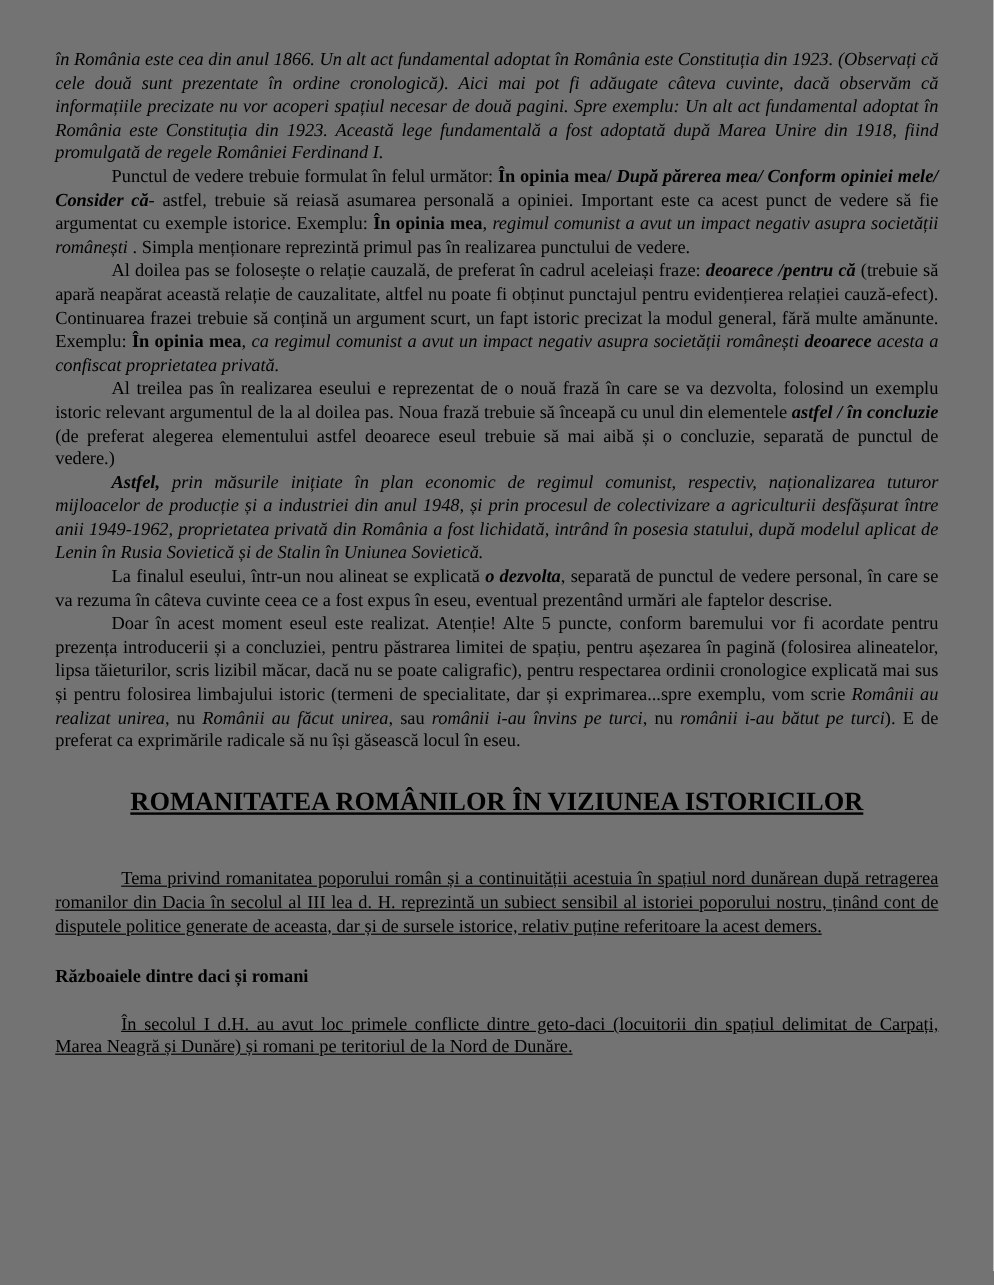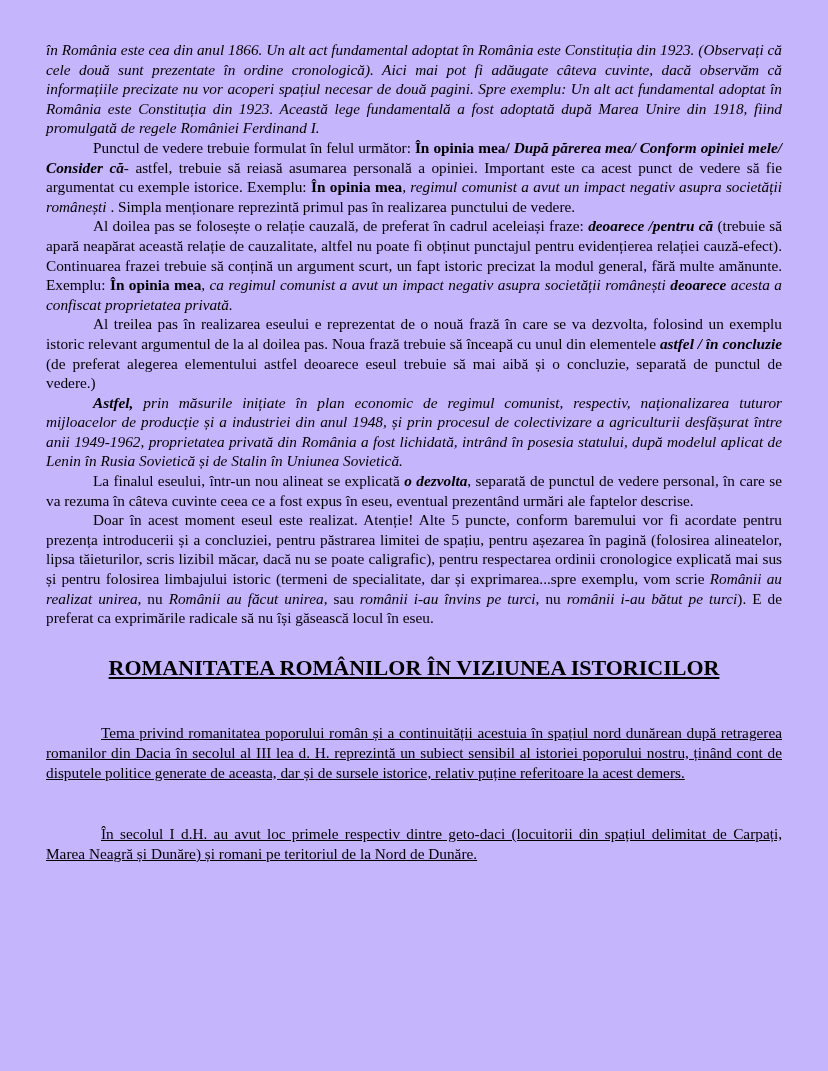--- a/index.html
+++ b/index.html
@@ -4,21 +4,21 @@
 <style>
   html, body {
     margin: 0;
     padding: 0;
     background: #ffffff;
   }
   .page {
     position: relative;
     width: 828px;
     height: 1071px;
-    background: #c4b5fd;
+    background: #737373;
     box-sizing: border-box;
     padding: 40px 46px 0 46px;
     font-family: "Liberation Serif", "DejaVu Serif", serif;
     font-size: 15.3px;
     line-height: 19.6px;
     color: #000000;
     overflow: hidden;
   }
   .doc-body {
     width: 736px;
@@ -78,18 +78,19 @@
     <p class="ind"><span>La finalul eseului,  într-un nou alineat se explicată </span><span class="bi">o dezvolta</span><span>, separată de punctul de vedere personal, în care se va rezuma în câteva cuvinte ceea ce a fost expus în eseu, eventual prezentând urmări ale faptelor descrise.</span></p>
     <p class="ind"><span>Doar în acest moment eseul este realizat. Atenție! Alte 5 puncte, conform baremului vor fi acordate pentru prezența introducerii și a concluziei, pentru păstrarea limitei de spațiu, pentru așezarea în pagină (folosirea alineatelor, lipsa tăieturilor, scris lizibil măcar, dacă nu se poate caligrafic), pentru respectarea ordinii cronologice explicată mai sus și pentru folosirea limbajului istoric (termeni de specialitate, dar și exprimarea...spre exemplu, vom scrie </span><span class="i">Românii au realizat unirea</span><span>, nu </span><span class="i">Românii au făcut unirea</span><span>, sau </span><span class="i">românii i-au învins pe turci</span><span>, nu </span><span class="i">românii i-au bătut pe turci</span><span>). E de preferat ca exprimările radicale să nu își găsească locul în eseu.</span></p>
 
     <div class="sp-heading-before"></div>
     <div class="section-heading"><span class="u">ROMANITATEA ROMÂNILOR ÎN VIZIUNEA ISTORICILOR</span></div>
     <div class="sp-heading-after"></div>
 
     <p class="ind-wide"><span>Tema privind romanitatea poporului român și a continuității acestuia în spațiul nord dunărean după retragerea romanilor din Dacia în secolul al III lea d. H. reprezintă un subiect sensibil al istoriei poporului nostru, ținând cont de disputele politice generate de aceasta, dar și de sursele istorice, relativ puține referitoare la acest demers.</span></p>
 
     <div class="sp-sub-before"></div>
+    <div class="sub-heading">Războaiele dintre daci și romani</div>
     <div class="sp-sub-after"></div>
 
-    <p class="ind-wide"><span>În secolul I d.H. au avut loc primele respectiv dintre geto-daci (locuitorii din spațiul delimitat de Carpați, Marea Neagră și Dunăre) și romani pe teritoriul de la Nord de Dunăre.</span></p>
+    <p class="ind-wide"><span>În secolul I d.H. au avut loc primele conflicte dintre geto-daci (locuitorii din spațiul delimitat de Carpați, Marea Neagră și Dunăre) și romani pe teritoriul de la Nord de Dunăre.</span></p>
 
   </div>
 </div>
 
 </body></html>

